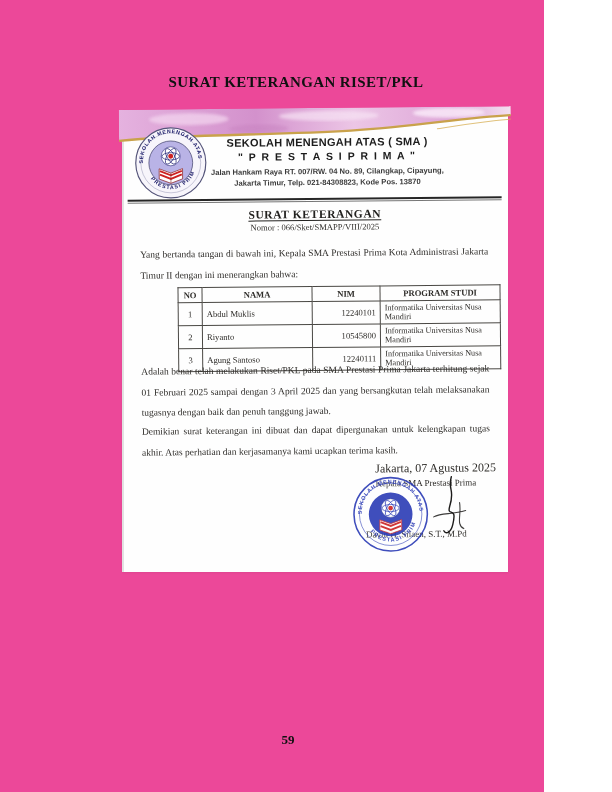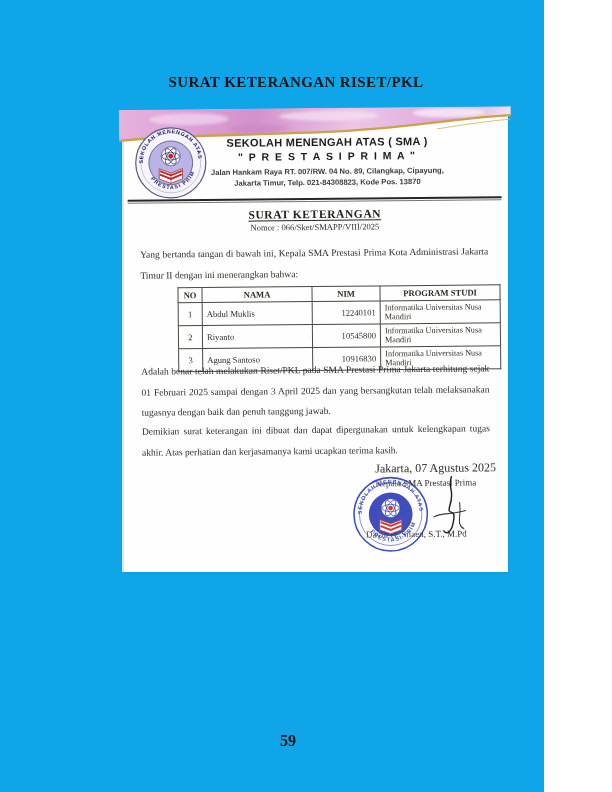--- a/index.html
+++ b/index.html
@@ -1,17 +1,17 @@
 <!DOCTYPE html>
 <html><head>
 <meta charset="utf-8">
 <style>
   * { margin:0; padding:0; box-sizing:border-box; }
   html,body { width:612px; height:792px; background:#ffffff; font-family:"Liberation Serif", serif; }
-  .page { position:relative; width:544px; height:792px; background:#0ea5e9; overflow:hidden; }
+  .page { position:relative; width:544px; height:792px; background:#ec4899; overflow:hidden; }
 
   .doc-heading {
     position:absolute; top:74px; left:48px; right:0;
     text-align:center; font-family:"Liberation Serif", serif;
     font-weight:bold; font-size:15px; letter-spacing:0.4px; color:#111;
   }
 
   
   .scan {
     position:absolute; left:122px; top:110px; width:386px; height:462px;
@@ -63,21 +63,21 @@
   td.prodi { font-size:8.2px; }
 
   .sig-date { position:absolute; top:352px; left:250px; font-size:12px; color:#2e2c29; }
   .sig-role { position:absolute; top:369px; left:250px; font-size:9px; color:#2e2c29; }
   .sig-name { position:absolute; top:420px; left:240px; font-size:9px; color:#2e2c29; }
   .stamp { position:absolute; left:226px; top:366px; width:78px; height:78px; opacity:0.9; }
   .signature { position:absolute; left:296px; top:364px; width:54px; height:68px; }
 
   .page-num {
     position:absolute; top:732px; left:32px; right:0; text-align:center;
-    font-family:"Liberation Serif", serif; font-weight:bold; font-size:16px; color:#111;
+    font-family:"Liberation Serif", serif; font-weight:bold; font-size:13px; color:#111;
   }
 </style>
 </head>
 <body>
 
 <div class="page">
 
   <div class="doc-heading">SURAT KETERANGAN RISET/PKL</div>
 
   <div class="scan">
@@ -172,21 +172,21 @@
           </tr>
           <tr>
             <td class="no">2</td>
             <td>Riyanto</td>
             <td class="nim">10545800</td>
             <td class="prodi">Informatika Universitas Nusa Mandiri</td>
           </tr>
           <tr>
             <td class="no">3</td>
             <td>Agung Santoso</td>
-            <td class="nim">10916830</td>
+            <td class="nim">12240111</td>
             <td class="prodi">Informatika Universitas Nusa Mandiri</td>
           </tr>
         </tbody>
       </table>
 
       <div class="para p-body1">Adalah benar telah melakukan Riset/PKL pada SMA Prestasi Prima Jakarta terhitung sejak 01 Februari 2025 sampai dengan 3 April 2025 dan yang bersangkutan telah melaksanakan tugasnya dengan baik dan penuh tanggung jawab.</div>
       <div class="para p-body2">Demikian surat keterangan ini dibuat dan dapat dipergunakan untuk kelengkapan tugas akhir. Atas perhatian dan kerjasamanya kami ucapkan terima kasih.</div>
 
       <div class="sig-date">Jakarta, 07 Agustus 2025</div>
       <div class="sig-role">Kepala SMA Prestasi Prima</div>

